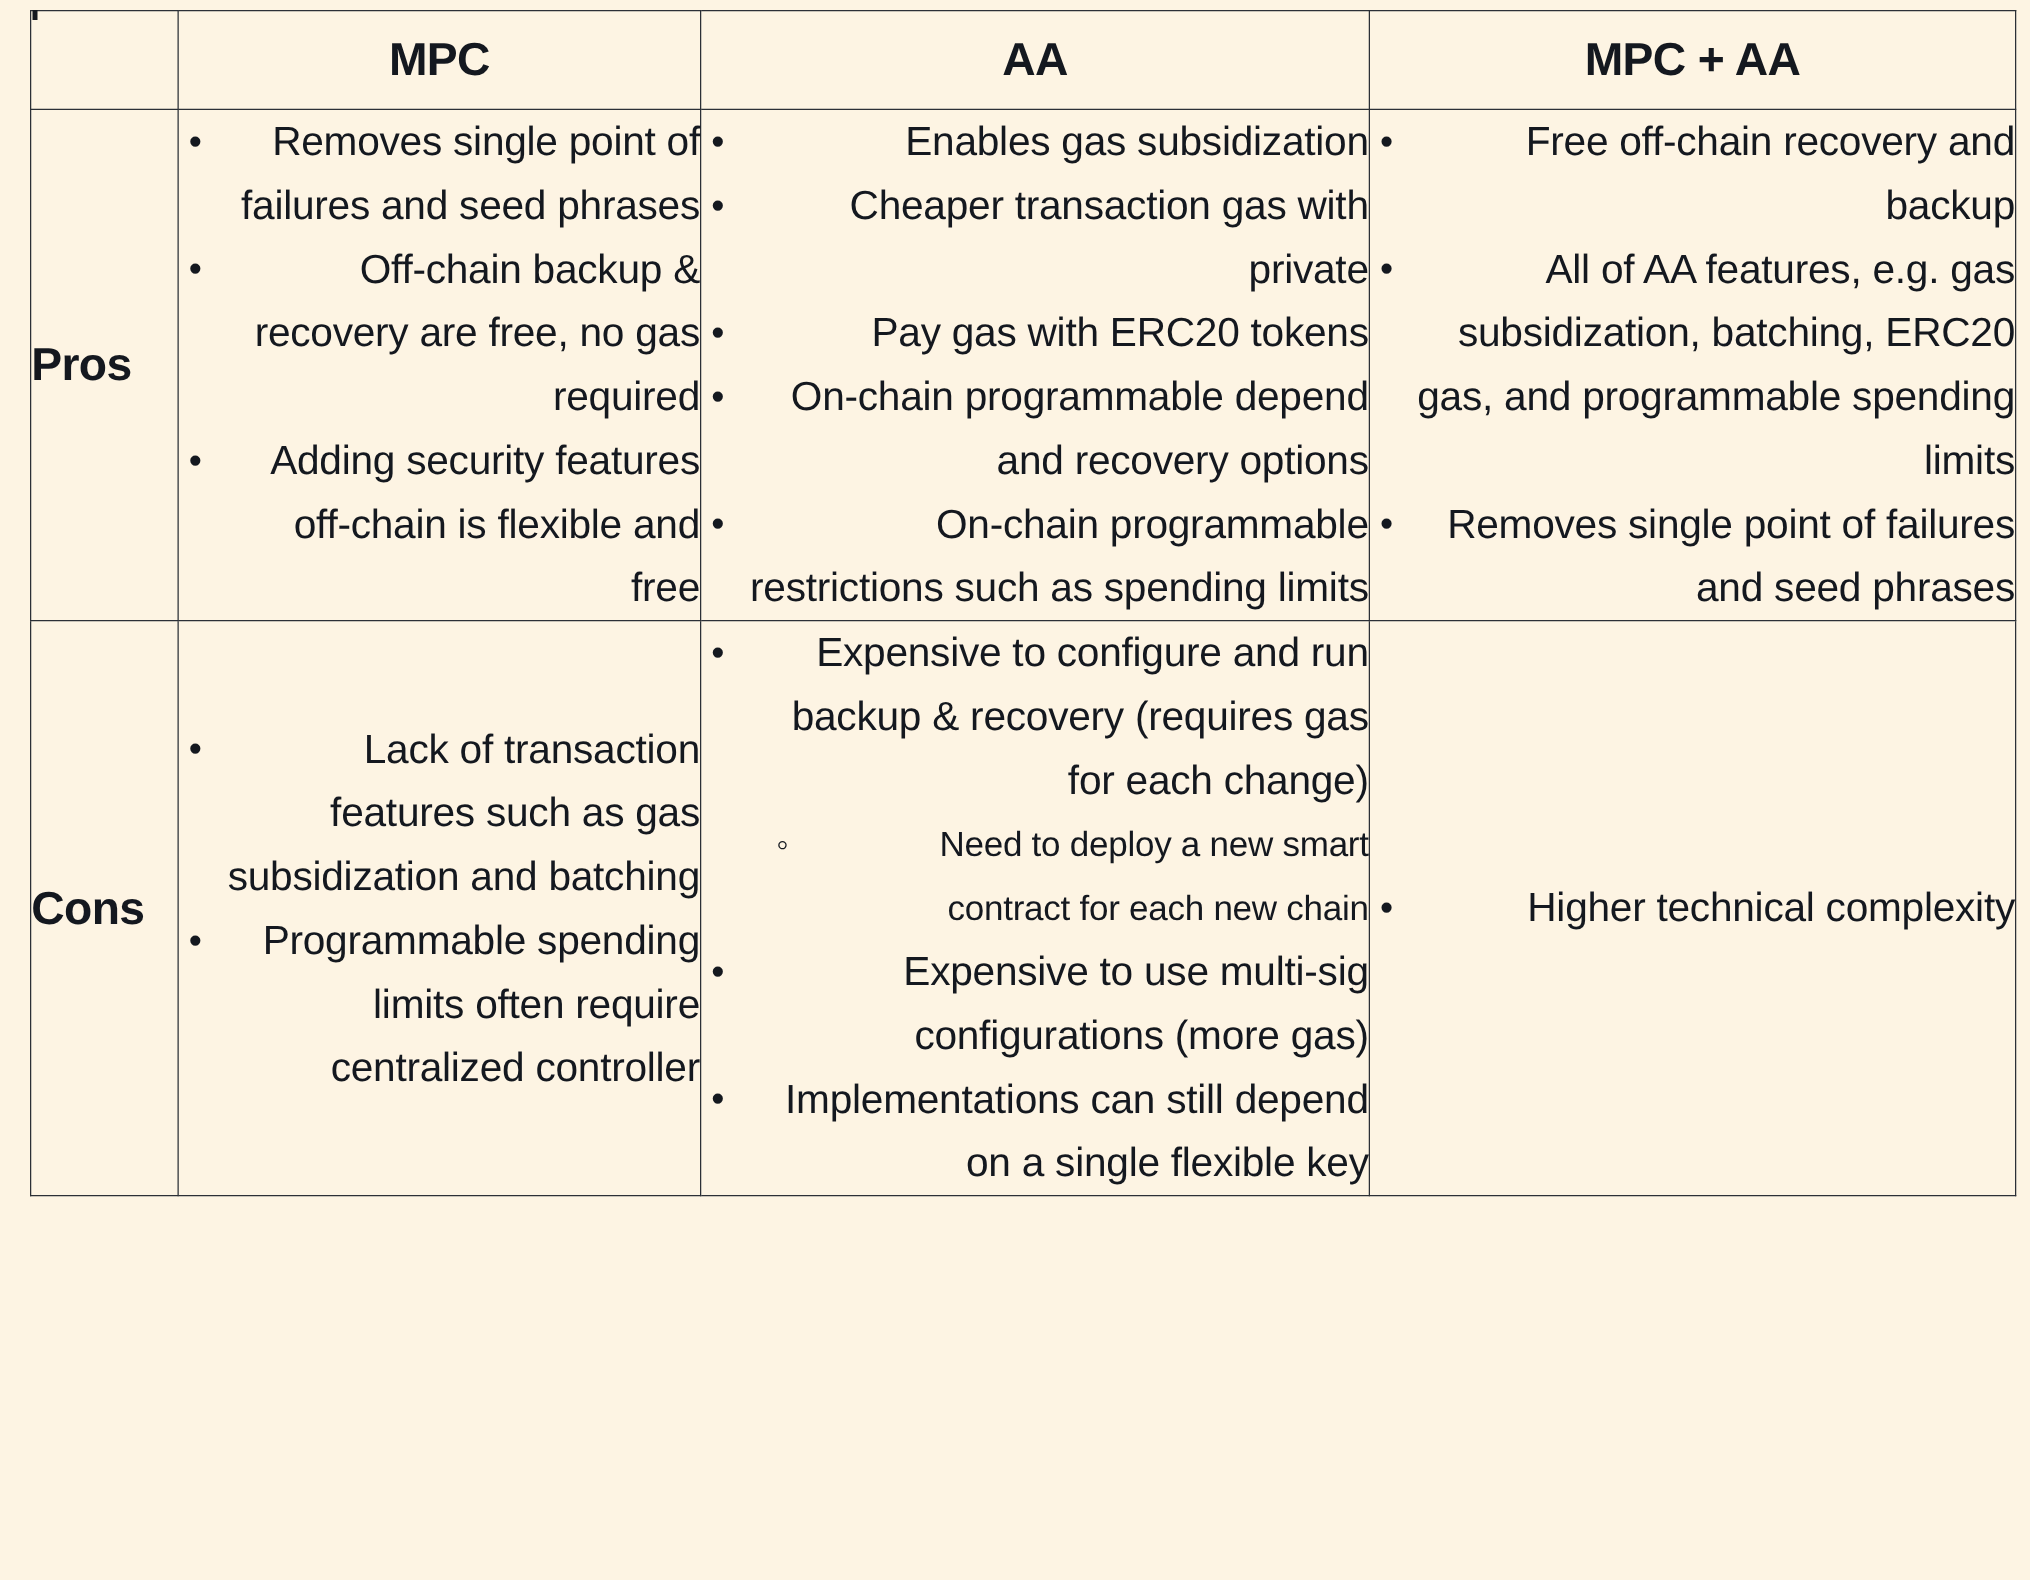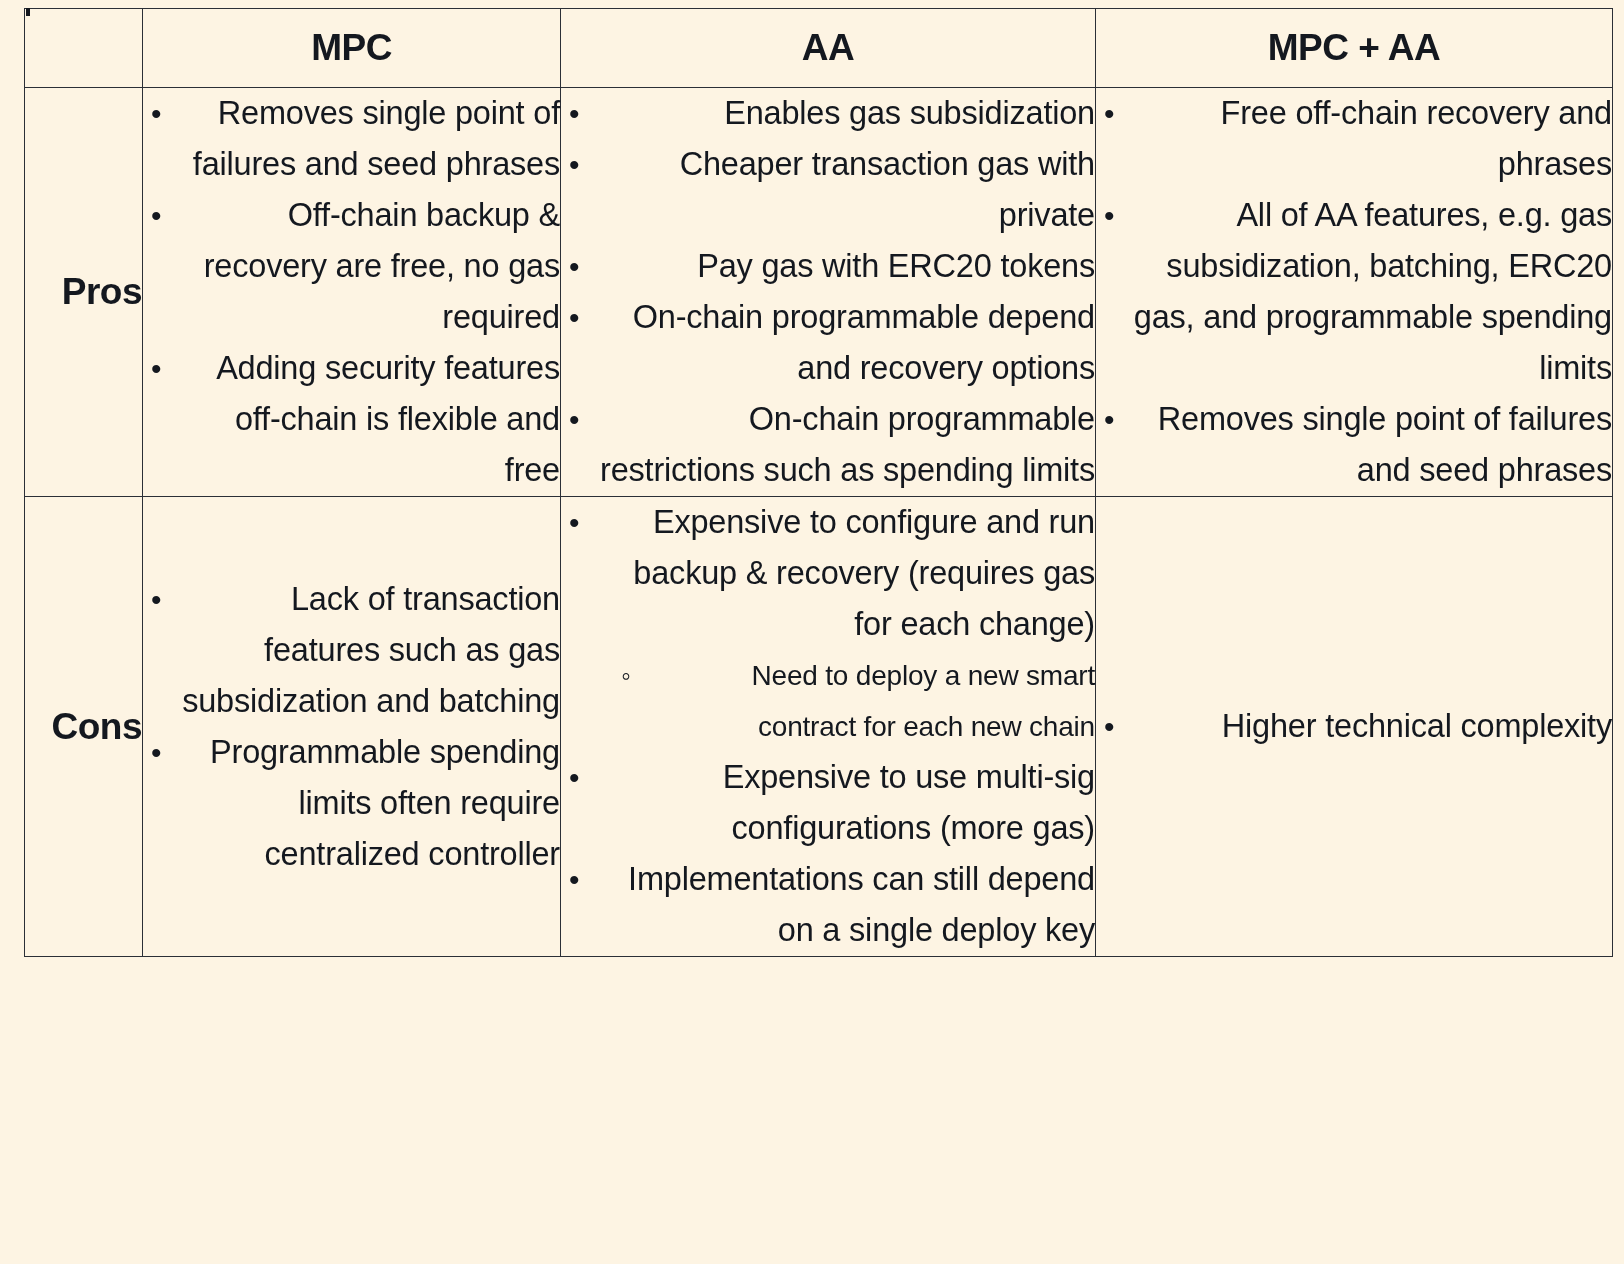--- a/index.html
+++ b/index.html
@@ -47,21 +47,21 @@
     font-size: 37px;
     font-weight: 700;
     letter-spacing: -0.5px;
     height: 78px;
     color: #14181F;
   }
   td.rowhead {
     font-size: 37px;
     font-weight: 700;
     letter-spacing: -0.5px;
-    text-align: right;
+    text-align: left;
     padding-left: 2px;
     color: #14181F;
     vertical-align: middle;
   }
   td.cell {
     vertical-align: top;
     padding: 14px 12px 18px 10px;
   }
   ul.bullets {
     list-style: none;
@@ -150,21 +150,21 @@
           <ul class="bullets">
             <li><span class="txt">Enables gas subsidization</span></li>
             <li><span class="txt">Cheaper transaction gas with private</span></li>
             <li><span class="txt">Pay gas with ERC20 tokens</span></li>
             <li><span class="txt">On-chain programmable depend and recovery options</span></li>
             <li><span class="txt">On-chain programmable restrictions such as spending limits</span></li>
           </ul>
         </td>
         <td class="cell">
           <ul class="bullets">
-            <li><span class="txt">Free off-chain recovery and phrases</span></li>
+            <li><span class="txt">Free off-chain recovery and backup</span></li>
             <li><span class="txt">All of AA features, e.g. gas subsidization, batching, ERC20 gas, and programmable spending limits</span></li>
             <li><span class="txt">Removes single point of failures and seed phrases</span></li>
           </ul>
         </td>
       </tr>
       <tr>
         <td class="rowhead">Cons</td>
         <td class="cell">
           <ul class="bullets">
             <li><span class="txt">Lack of transaction features such as gas subsidization and batching</span></li>
@@ -173,21 +173,21 @@
         </td>
         <td class="cell">
           <ul class="bullets">
             <li>
               <span class="txt">Expensive to configure and run backup &amp; recovery (requires gas for each change)</span>
               <ul class="sub">
                 <li><span class="txt">Need to deploy a new smart contract for each new chain</span></li>
               </ul>
             </li>
             <li><span class="txt">Expensive to use multi-sig configurations (more gas)</span></li>
-            <li><span class="txt">Implementations can still depend on a single deploy key</span></li>
+            <li><span class="txt">Implementations can still depend on a single flexible key</span></li>
           </ul>
         </td>
         <td class="cell">
           <ul class="bullets">
             <li><span class="txt">Higher technical complexity</span></li>
           </ul>
         </td>
       </tr>
     </tbody>
   </table>

